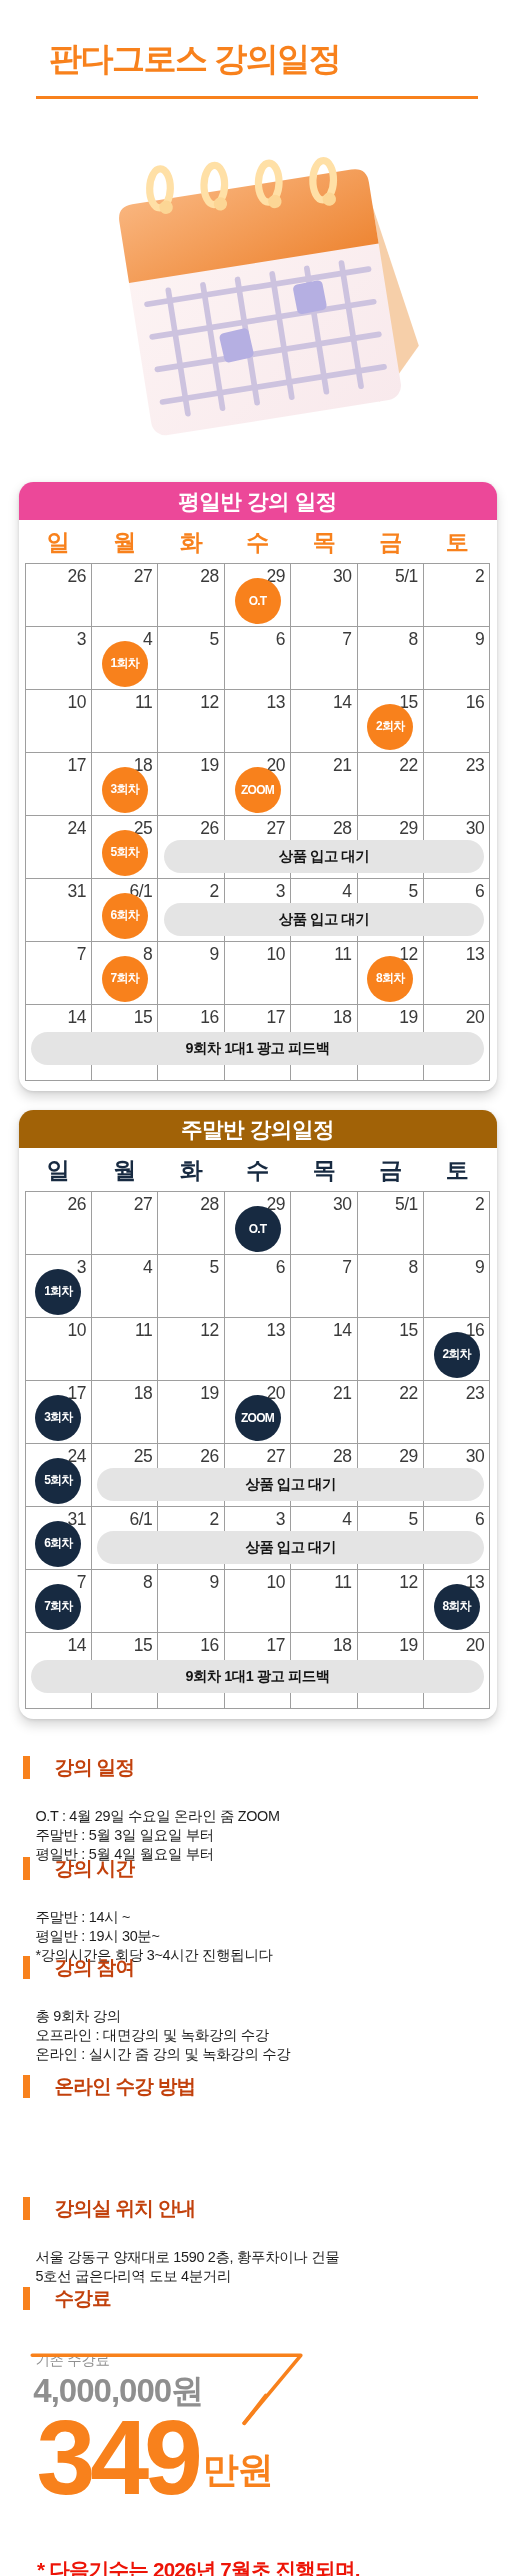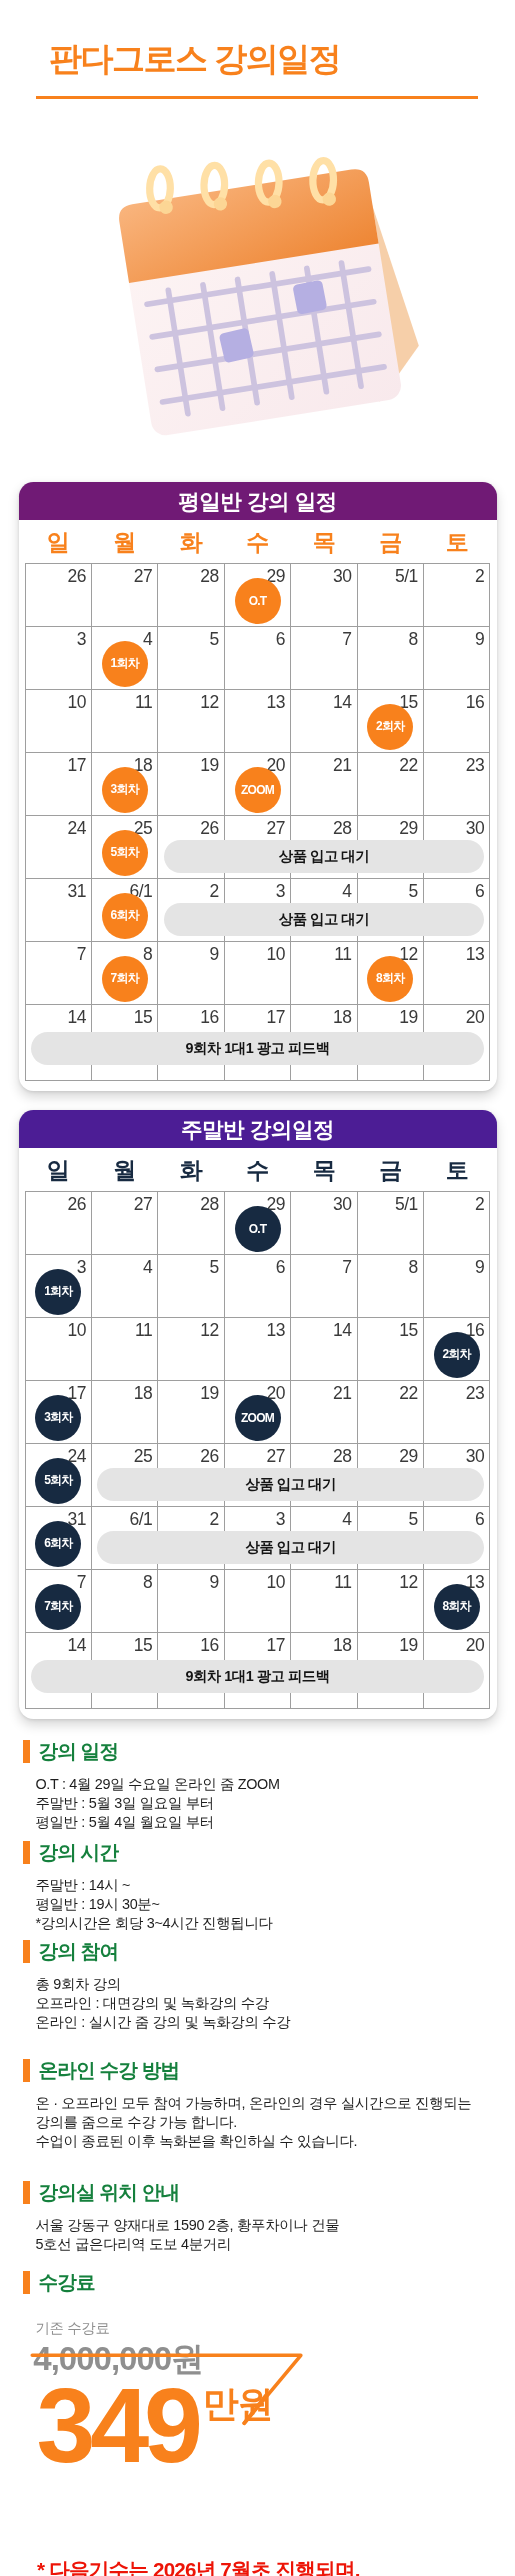--- a/index.html
+++ b/index.html
@@ -52,33 +52,33 @@
   .cal-pill{
     position:absolute;top:24px;height:33px;background:var(--pill);border-radius:17.5px;z-index:1;
     display:flex;align-items:center;justify-content:center;
     font-size:14.4px;font-weight:800;color:#141414;letter-spacing:-0.5px;
   }
   .cal-row.tall .cal-pill{top:27px}
   
   .section{position:absolute;left:23px;width:470px}
   .sec-heading{display:flex;align-items:center;gap:7.7px}
   .sec-bar{width:6.7px;height:23px;background:var(--orange);flex:none}
-  .sec-title{margin:1px;font-size:19.6px;font-weight:900;color:#15803d;letter-spacing:-0.8px}
+  .sec-title{margin:17px;font-size:19.6px;font-weight:900;color:#c2410c;letter-spacing:-0.8px}
   .sec-body{margin:9.3px 0 0 12.4px}
   .sec-line{margin:0;font-size:14.4px;font-weight:500;color:#1e1e1e;line-height:19px;letter-spacing:-0.3px}
   
   .pricing{position:absolute;left:23px;top:2268px;width:470px}
   .price-old-label{margin:21.6px 0 0 12.4px;font-size:14.4px;font-weight:500;color:var(--gray-price);letter-spacing:-0.3px}
   .price-old{
     margin:4.1px 0 0 10.3px;font-size:33px;font-weight:800;color:var(--gray-price);
     letter-spacing:-1px;width:max-content;line-height:1;
   }
   .strike-arrow{position:absolute;left:0;top:78px;width:319px;height:103px;pointer-events:none}
   .price-new-label{margin:26px 0 0 13.4px;font-size:17.5px;font-weight:900;color:var(--orange);letter-spacing:-0.5px}
-  .price-new-row{display:flex;align-items:flex-start;margin:5.2px 0 0 13.4px}
+  .price-new-row{display:flex;align-items:flex-end;margin:5.2px 0 0 13.4px}
   .price-new{font-size:106px;font-weight:900;color:var(--orange);line-height:0.85;letter-spacing:-5.2px}
   .price-unit{font-size:36px;font-weight:900;color:var(--orange);margin:0 0 7.2px 5.2px;letter-spacing:-1px}
   
   .footer-note{position:absolute;left:31px;top:2550px;width:464px}
   .footer-line{margin:6px;font-size:20.6px;font-weight:900;color:var(--red);line-height:27px;letter-spacing:-0.8px}
 </style>
 </head>
 <body>
 
 <h1 class="page-title">판다그로스 강의일정</h1>
@@ -122,21 +122,21 @@
       <line x1="349" y1="288" x2="349" y2="530"></line>
       <line x1="417" y1="288" x2="417" y2="530"></line>
       <line x1="485" y1="288" x2="485" y2="530"></line>
     </g>
     <rect x="230" y="385" width="58" height="58" rx="9" fill="#B5AFE2" transform="rotate(-4 259 414)"></rect>
     <rect x="385" y="315" width="58" height="58" rx="9" fill="#B5AFE2" transform="rotate(-2 414 344)"></rect>
   </g>
 </svg>
 
 <section class="cal-card" id="cal-weekday">
-  <div class="cal-header" style="background: #701a75;">
+  <div class="cal-header" style="background: #ec4899;">
     <span>평일반 강의 일정</span>
   </div>
   <div class="cal-days">
       <div class="cal-day" style="color: rgb(248, 129, 28);">일</div>
       <div class="cal-day" style="color: rgb(248, 129, 28);">월</div>
       <div class="cal-day" style="color: rgb(248, 129, 28);">화</div>
       <div class="cal-day" style="color: rgb(248, 129, 28);">수</div>
       <div class="cal-day" style="color: rgb(248, 129, 28);">목</div>
       <div class="cal-day" style="color: rgb(248, 129, 28);">금</div>
       <div class="cal-day" style="color: rgb(248, 129, 28);">토</div>
@@ -335,21 +335,21 @@
         </div>
         <div class="cal-cell">
           <div class="cal-date">20</div>
         </div>
         <div class="cal-pill" style="left: calc(0% + 5.2px); width: calc(100% - 11.3px);">9회차 1대1 광고 피드백</div>
       </div>
     </div>
 </section>
 
 <section class="cal-card" id="cal-weekend">
-  <div class="cal-header" style="background: #4c1d95;">
+  <div class="cal-header" style="background: #a16207;">
     <span>주말반 강의일정</span>
   </div>
   <div class="cal-days">
       <div class="cal-day" style="color: rgb(23, 42, 65);">일</div>
       <div class="cal-day" style="color: rgb(23, 42, 65);">월</div>
       <div class="cal-day" style="color: rgb(23, 42, 65);">화</div>
       <div class="cal-day" style="color: rgb(23, 42, 65);">수</div>
       <div class="cal-day" style="color: rgb(23, 42, 65);">목</div>
       <div class="cal-day" style="color: rgb(23, 42, 65);">금</div>
       <div class="cal-day" style="color: rgb(23, 42, 65);">토</div>
@@ -585,25 +585,20 @@
       <div class="sec-body">
         <p class="sec-line">총 9회차 강의</p>
         <p class="sec-line">오프라인 : 대면강의 및 녹화강의 수강</p>
         <p class="sec-line">온라인 : 실시간 줌 강의 및 녹화강의 수강</p>
       </div>
     </section>
     <section class="section" style="top: 2056px;">
       <div class="sec-heading">
         <span class="sec-bar"></span>
         <h2 class="sec-title">온라인 수강 방법</h2>
-      </div>
-      <div class="sec-body">
-        <p class="sec-line">온 · 오프라인 모두  참여 가능하며, 온라인의 경우 실시간으로 진행되는</p>
-        <p class="sec-line">강의를 줌으로 수강 가능 합니다.</p>
-        <p class="sec-line">수업이 종료된 이후 녹화본을 확인하실 수 있습니다.</p>
       </div>
     </section>
     <section class="section" style="top: 2178px;">
       <div class="sec-heading">
         <span class="sec-bar"></span>
         <h2 class="sec-title">강의실 위치 안내</h2>
       </div>
       <div class="sec-body">
         <p class="sec-line">서울 강동구 양재대로 1590  2층, 황푸차이나 건물</p>
         <p class="sec-line">5호선 굽은다리역 도보 4분거리</p>

